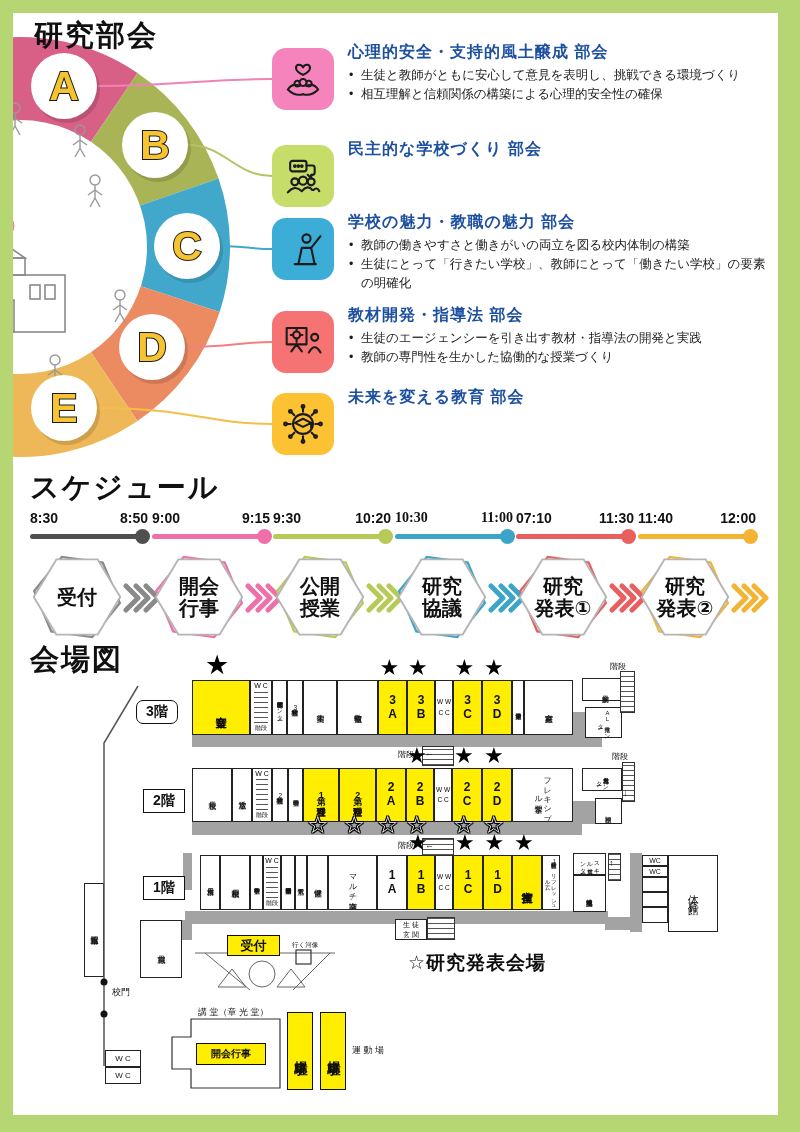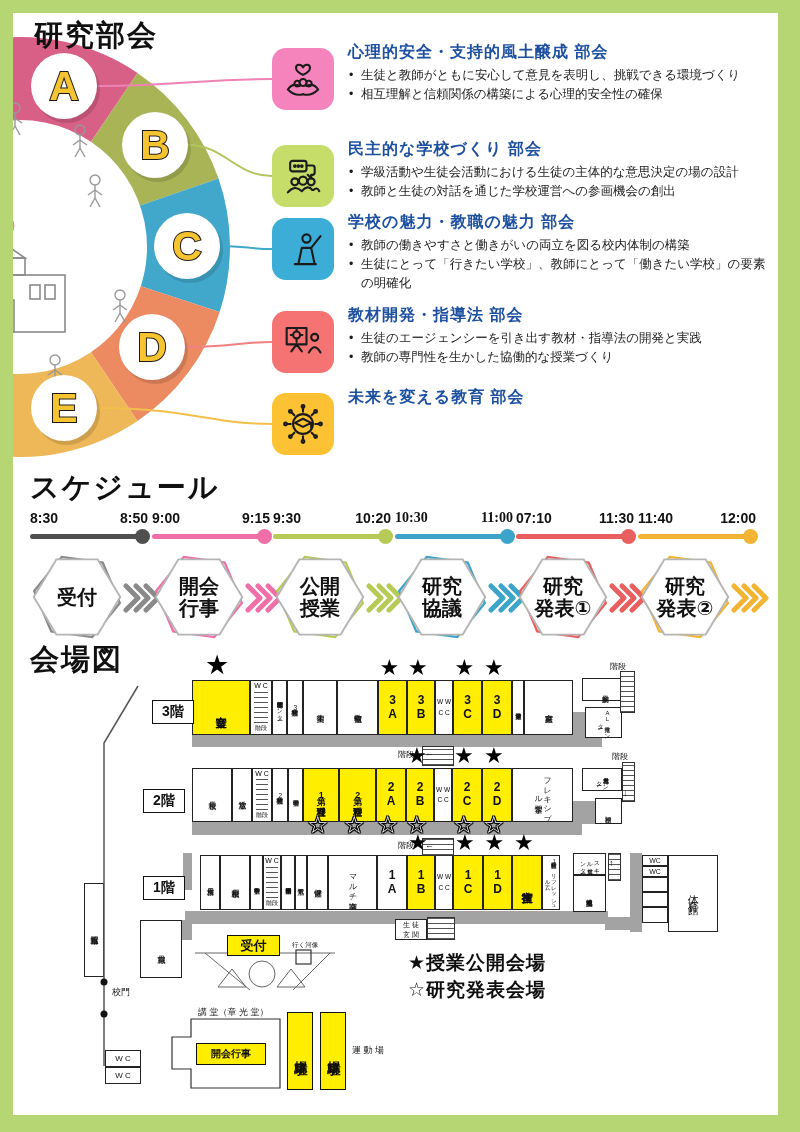--- a/index.html
+++ b/index.html
@@ -169,24 +169,20 @@
             <circle cx="17" cy="9.5" r="0.7" fill="#1b1b1b"></circle>
             <path d="M21,9 h5 a2,2 0 0 1 2,2 v4 a2,2 0 0 1 -2,2 h-1 l0,3 -3,-3"></path>
             <circle cx="11" cy="23" r="3"></circle>
             <circle cx="18" cy="22" r="3.5"></circle>
             <circle cx="25" cy="23" r="3"></circle>
             <path d="M5,32 q6,-7 12,-1 M17,31 q5,-6 9,-1 M27,30 q3,-3 5,1"></path>
           </svg>
         </div>
         <div class="sc-body">
           <div class="sc-title">民主的な学校づくり 部会</div>
-          <ul class="sc-ul">
-            <li>学級活動や生徒会活動における生徒の主体的な意思決定の場の設計</li>
-            <li>教師と生徒の対話を通じた学校運営への参画機会の創出</li>
-          </ul>
         </div>
       </div>
       <div class="sc-row" style="top: 212px;">
         <div class="sc-icon" style="background: rgb(59, 173, 214);">
           <svg width="42" height="42" viewBox="0 0 36 36" fill="none" stroke="#1b1b1b" stroke-width="1.8" stroke-linecap="round" stroke-linejoin="round">
             <circle cx="21" cy="9" r="3.5"></circle>
             <path d="M14,31 l3,-14 h8 l3,14 z M25,17 L33,7 M11,31 h18"></path>
           </svg>
         </div>
         <div class="sc-body">
@@ -349,21 +345,21 @@
   <div id="map">
       <div class="gray" style="position: absolute; left: 192px; top: 735px; width: 381px; height: 12px;"></div>
       <div class="gray" style="position: absolute; left: 571px; top: 712px; width: 31px; height: 35px;"></div>
       <div class="gray" style="position: absolute; left: 192px; top: 822px; width: 390px; height: 13px;"></div>
       <div class="gray" style="position: absolute; left: 571px; top: 801px; width: 31px; height: 23px;"></div>
       <div class="gray" style="position: absolute; left: 185px; top: 911px; width: 423px; height: 13px;"></div>
       <div class="gray" style="position: absolute; left: 605px; top: 917px; width: 35px; height: 13px;"></div>
       <div class="gray" style="position: absolute; left: 183px; top: 853px; width: 9px; height: 37px;"></div>
       <div class="gray" style="position: absolute; left: 180px; top: 920px; width: 12px; height: 20px;"></div>
       <div class="gray" style="position: absolute; left: 630px; top: 853px; width: 12px; height: 79px;"></div>
-      <div class="floorlab" style="position: absolute; left: 152px; top: 700px; width: 40px; height: 22px;">3階</div>
+      <div class="floorlab" style="position: absolute; left: 136px; top: 700px; width: 40px; height: 22px; border-radius: 7px;">3階</div>
       <div class="floorlab" style="position: absolute; left: 143px; top: 789px; width: 40px; height: 22px;">2階</div>
       <div class="floorlab" style="position: absolute; left: 143px; top: 876px; width: 40px; height: 22px;">1階</div>
       <div class="room yellow" style="position: absolute; left: 192px; top: 680px; width: 58px; height: 55px;">
         <div class="vlabel" style="font-size: 11px; font-weight: bold; max-height: 51px;">音楽室</div>
       </div>
       <div class="star-top" style="font-size: 27px; position: absolute; left: 205px; top: 652px;">★</div>
       <div class="room" style="position: absolute; left: 250px; top: 680px; width: 22px; height: 55px; flex-direction: column; justify-content: space-between; padding: 1px 0px;">
         <div style="font-size: 7px;">W C</div>
         <div style="width: 70%; flex: 1 1 0%; margin: 1px auto; background: repeating-linear-gradient(0deg, rgb(85, 85, 85) 0px, rgb(85, 85, 85) 1px, transparent 1px, transparent 5px);"></div>
         <div style="font-size: 6px;">階段</div>
@@ -607,21 +603,20 @@
     <line x1="205" y1="953" x2="250" y2="990" stroke="#666" stroke-width="1"></line>
     <line x1="330" y1="953" x2="293" y2="990" stroke="#666" stroke-width="1"></line>
     <circle cx="262" cy="974" r="13" fill="none" stroke="#666" stroke-width="1"></circle>
     <polygon points="218,987 246,987 232,969" fill="none" stroke="#666" stroke-width="1"></polygon>
     <polygon points="277,987 305,987 291,969" fill="none" stroke="#666" stroke-width="1"></polygon>
     <rect x="296" y="950" width="15" height="14" fill="none" stroke="#333" stroke-width="1.2"></rect>
     <path d="M191,1019 H280 V1088 H191 V1069 H172 V1037 H191 Z" fill="none" stroke="#333" stroke-width="1.2"></path>
   </svg>
 
   <div class="abs" style="left:408px;top:950px;z-index:3;">
-    <div class="legend-line">★授業公開会場</div>
     <div class="legend-line">☆研究発表会場</div>
   </div>
 
   <div class="frame" style="left:0;top:0;width:800px;height:13px;"></div>
   <div class="frame" style="left:0;top:0;width:13px;height:1132px;"></div>
   <div class="frame" style="left:778px;top:0;width:22px;height:1132px;"></div>
   <div class="frame" style="left:0;top:1115px;width:800px;height:17px;"></div>
 </div>
 
 </body></html>

